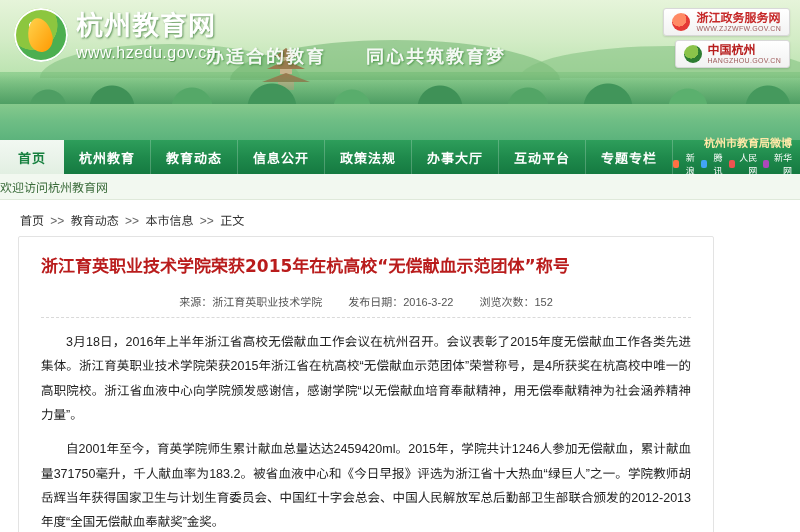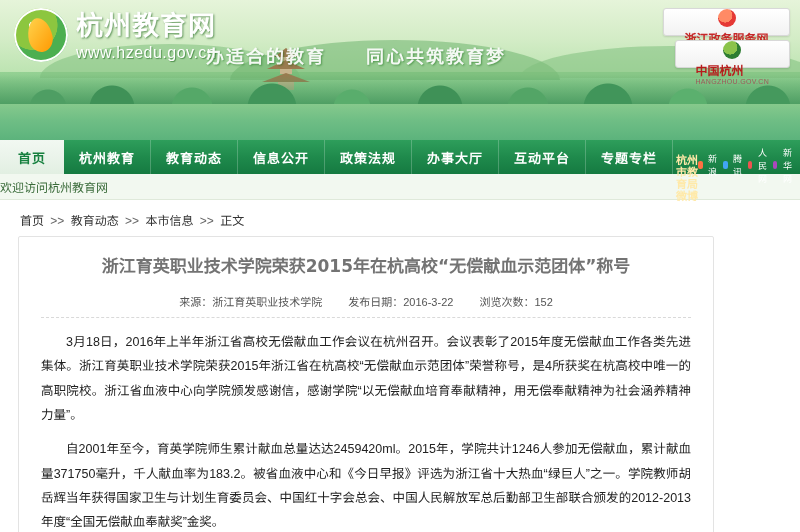--- a/index.html
+++ b/index.html
@@ -158,24 +158,23 @@
   .badge {
     position: absolute;
     right: 10px;
     height: 26px;
     background: linear-gradient(to bottom, #ffffff, #f2f2f2);
     border: 1px solid #d8d8d8;
     border-radius: 3px;
     display: flex;
     align-items: center;
     gap: 6px;
-    padding: 0 20px;
+    padding: 0 8px;
     box-shadow: 0 1px 2px rgba(0,0,0,.12);
     white-space: nowrap;
-    flex-direction: column;
   }
   .badge.b-top { top: 8px; }
   .badge.b-mid { top: 40px; }
   .badge-logo {
     width: 18px; height: 18px;
     border-radius: 50%;
     background: radial-gradient(circle at 40% 35%, #ff8a65 0 45%, #e53935 46% 100%);
     flex: 0 0 auto;
   }
   .badge.b-mid .badge-logo {
@@ -221,25 +220,24 @@
   }
   .nav-item.first {
     background: linear-gradient(to bottom, #f2f8f2 0%, #e2efe2 100%);
     color: #17803f;
     min-width: 64px;
     border-right: none;
   }
   .nav-right {
     margin-left: auto;
     display: flex;
-    flex-direction: row;
+    flex-direction: column;
     justify-content: center;
     padding-right: 8px;
     text-align: right;
-    margin-top: 14px;
   }
   .weibo-title {
     color: #ffe9a8;
     font-size: 11px;
     font-weight: bold;
     line-height: 1.1;
   }
   .weibo-links {
     display: flex;
     gap: 6px;
@@ -296,25 +294,25 @@
   .breadcrumb .sep { color: #666; margin: 0 3px; }
 
   .article-box {
     border: 1px solid #e3e3e3;
     border-radius: 2px;
     background: #fff;
     box-sizing: border-box;
     padding: 16px 22px 8px 22px;
   }
   .article-title {
-    text-align: center;
+    text-align: left;
     font-family: "DejaVu Sans", "Liberation Sans", sans-serif;
     font-size: 17px;
     font-weight: bold;
-    color: #737373;
+    color: #b91c1c;
     line-height: 1.4;
     margin: 2px 0 14px 0;
   }
   .article-meta {
     display: flex;
     justify-content: center;
     gap: 26px;
     font-size: 11px;
     color: #555;
     padding-bottom: 8px;

